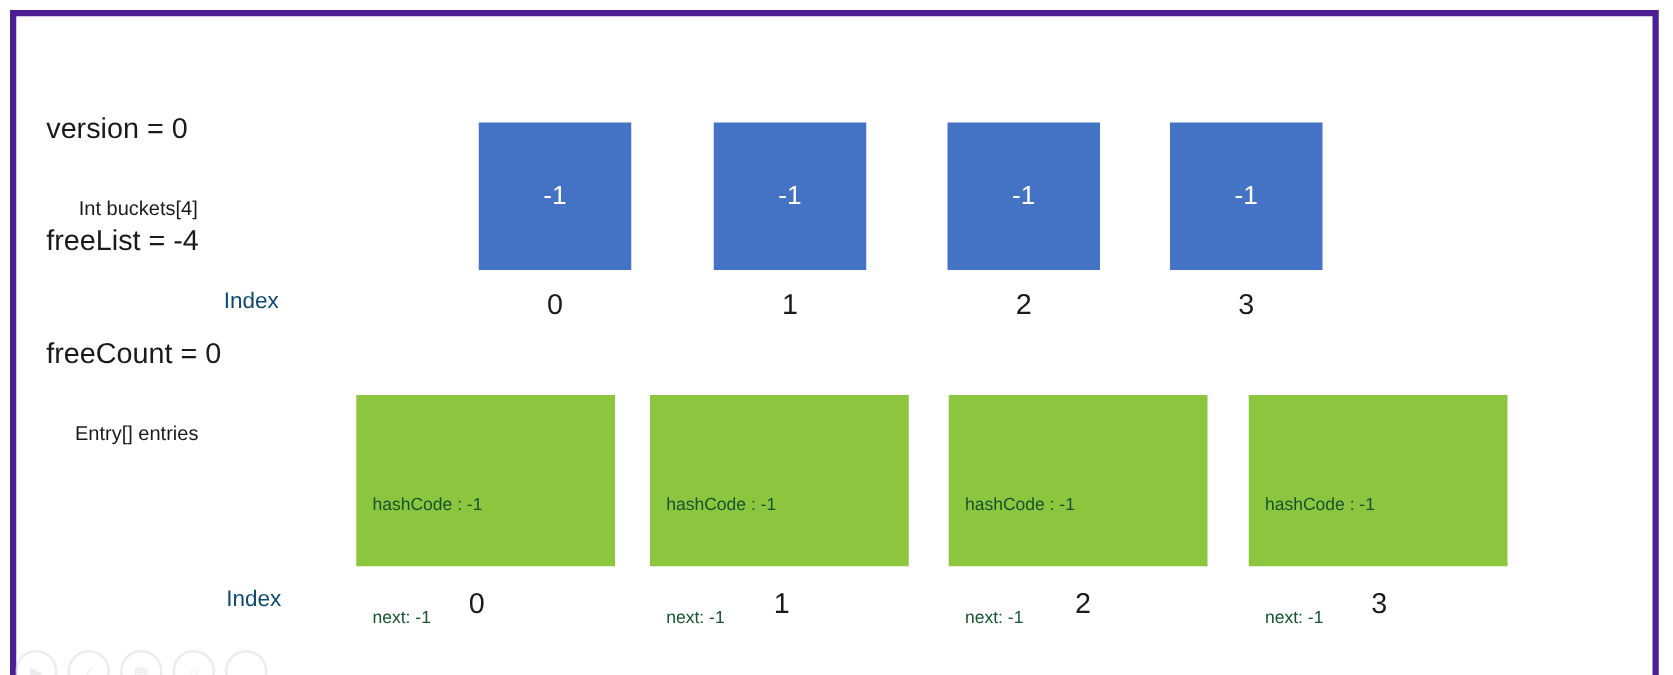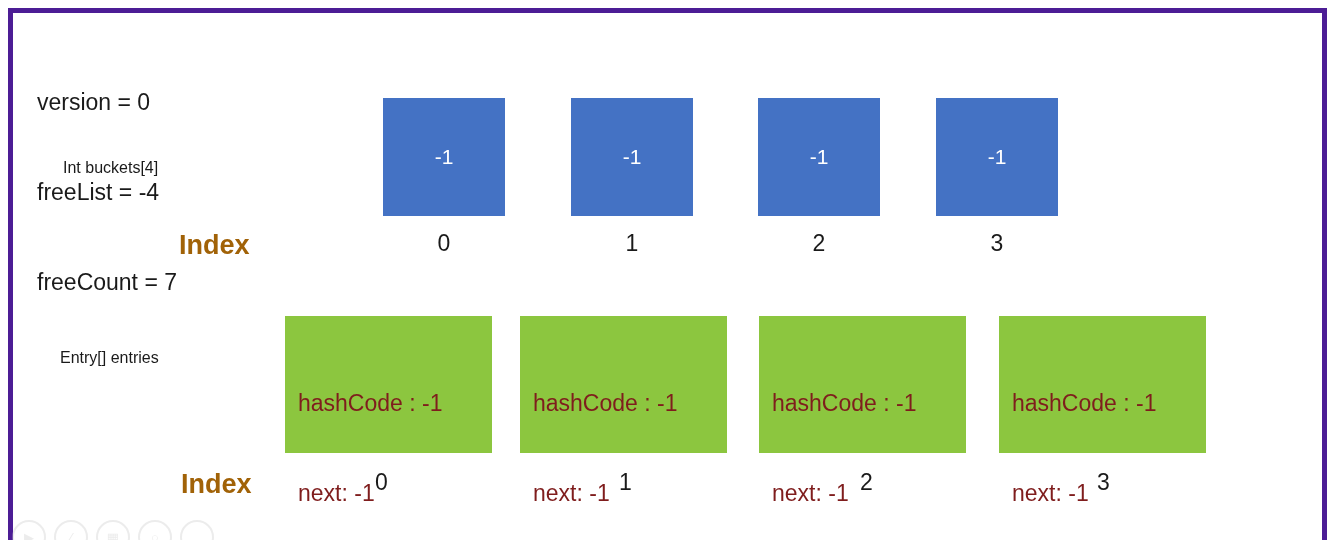--- a/index.html
+++ b/index.html
@@ -49,28 +49,27 @@
   .state-line { display: block; }
 
   
   .row-label {
     position: absolute;
     font-size: 16px;
     color: #1a1a1a;
     white-space: nowrap;
   }
   .label-buckets { left: 50px; top: 146px; }
-  .label-entries { left: 47px; top: 336px; }
+  .label-entries { left: 47px; top: 326px; }
 
   .index-label {
     position: absolute;
-    font-size: 27px;
-    color: #a16207;
+    font-size: 18px;
+    color: #0c4a6e;
     white-space: nowrap;
-    font-weight: bold;
   }
   .index-label-top    { left: 166px; top: 217px; }
   .index-label-bottom { left: 168px; top: 456px; }
 
   
   .bucket {
     position: absolute;
     top: 85px;
     width: 122px;
     height: 118px;
@@ -99,22 +98,22 @@
   .bucket-index-2 { left: 745px; }
   .bucket-index-3 { left: 923px; }
 
   
   .entry {
     position: absolute;
     top: 303px;
     width: 207px;
     height: 137px;
     background: #8CC63F;
-    color: #7f1d1d;
-    font-size: 23px;
+    color: #14532d;
+    font-size: 14px;
     line-height: 30px;
     padding: 12px 0 0 13px;
     box-sizing: border-box;
     white-space: pre;
   }
   .entry-0 { left: 272px; }
   .entry-1 { left: 507px; }
   .entry-2 { left: 746px; }
   .entry-3 { left: 986px; }
   .entry-line { display: block; }
@@ -157,21 +156,21 @@
 </style>
 </head>
 <body>
 
 <div id="canvas">
   <div class="frame">
 
     <div class="state-block">
       <span class="state-line">version = 0</span>
       <span class="state-line">freeList = -4</span>
-      <span class="state-line">freeCount = 7</span>
+      <span class="state-line">freeCount = 0</span>
     </div>
 
     <div class="row-label label-buckets">Int buckets[4]</div>
 
     <div class="bucket bucket-0">-1</div>
     <div class="bucket bucket-1">-1</div>
     <div class="bucket bucket-2">-1</div>
     <div class="bucket bucket-3">-1</div>
 
     <div class="index-label index-label-top">Index</div>

